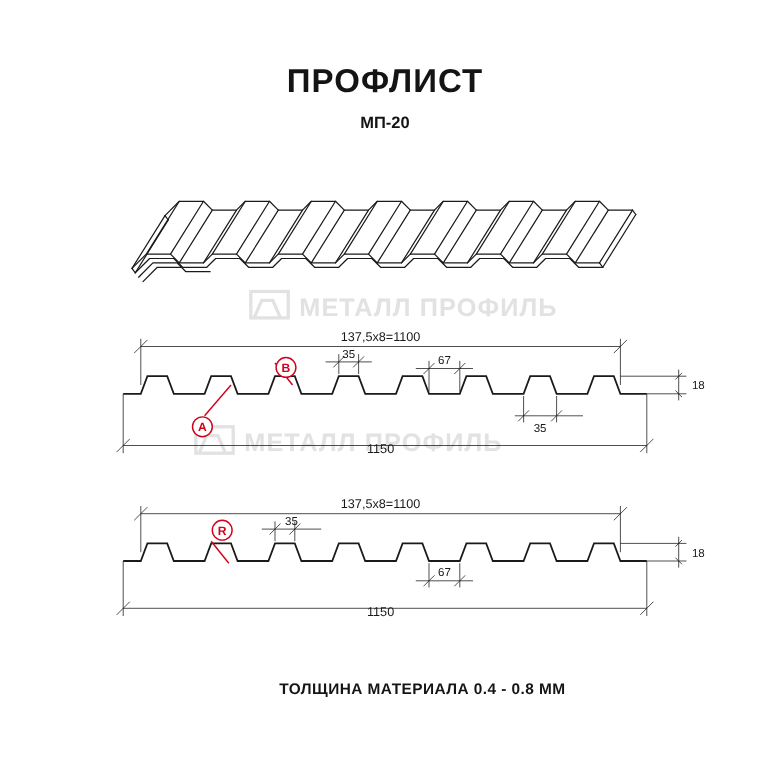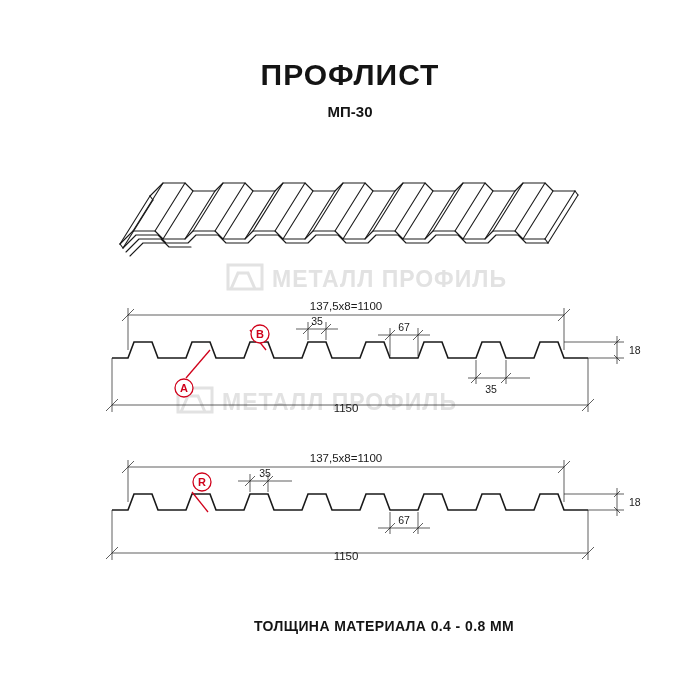--- a/index.html
+++ b/index.html
@@ -54,21 +54,21 @@
     fill: #e2e2e2;
     letter-spacing: 1px;
   }
 </style>
 </head>
 <body>
 
 <div id="page">
 
   <div class="title">ПРОФЛИСТ</div>
-  <div class="subtitle">МП-30</div>
+  <div class="subtitle">МП-20</div>
 
   <svg class="layer" viewBox="0 0 700 700">
     <g transform="translate(228,245)">
       <rect x="0" y="20" width="34" height="24" fill="none" stroke="#e2e2e2" stroke-width="3"></rect>
       <path d="M3 44 L10 28 L20 28 L27 44" fill="none" stroke="#e2e2e2" stroke-width="3"></path>
       <text class="wm-text" x="44" y="42" font-size="23">МЕТАЛЛ ПРОФИЛЬ</text>
     </g>
     <g transform="translate(178,368)">
       <rect x="0" y="20" width="34" height="24" fill="none" stroke="#e2e2e2" stroke-width="3"></rect>
       <path d="M3 44 L10 28 L20 28 L27 44" fill="none" stroke="#e2e2e2" stroke-width="3"></path>

